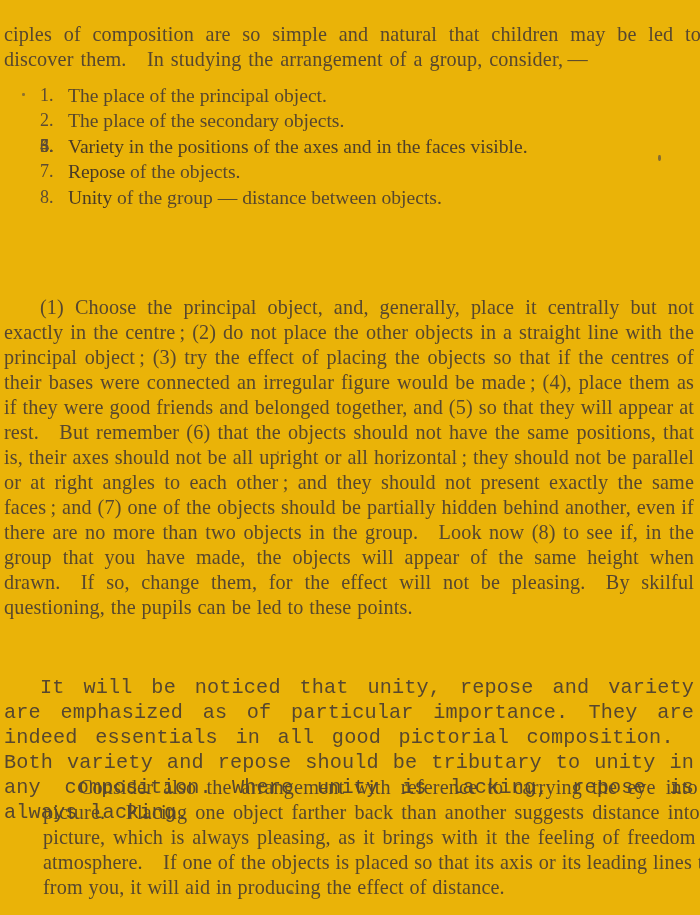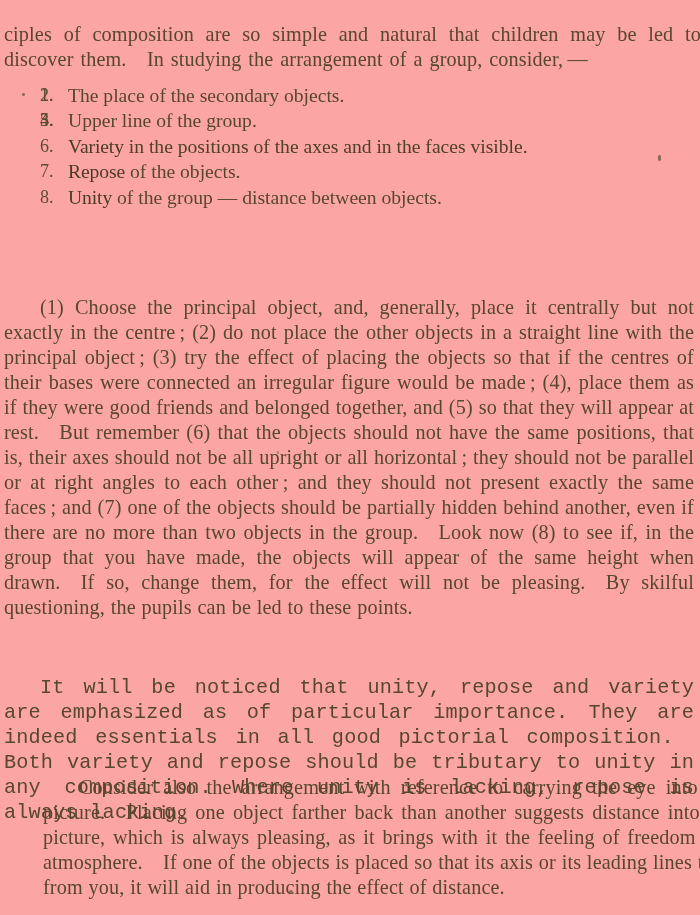--- a/index.html
+++ b/index.html
@@ -12,21 +12,21 @@
     height: 915px;
     position: relative;
     overflow: hidden;
     font-family: "Liberation Serif", "DejaVu Serif", serif;
     color: #5a4a33;
   }
 
   #page {
     position: absolute;
     inset: 0;
-    background: #fca5a5;
+    background: #eab308;
   }
 
   
   .para {
     position: absolute;
     text-align: justify;
     text-align-last: left;
     font-size: 20.2px;
     line-height: 25px;
     color: #57472f;
@@ -106,33 +106,33 @@
 </style>
 </head>
 <body>
 
 <div id="page">
 
   <p class="para" id="para-intro">ciples of composition are so simple and natural that children may be led to discover them. In studying the arrangement of a group, consider, —</p>
 
   <ol id="list-points">
     <li>
-      <span class="num">1.</span><span class="lead"></span>
+      <span class="num">1.</span><span class="lead"></span><span>The place of the principal object.</span>
     </li>
     <li>
       <span class="num">2.</span><span class="lead"></span><span>The place of the secondary objects.</span>
     </li>
     <li>
       <span class="num">3.</span><span class="lead"></span>
     </li>
     <li>
       <span class="num">4.</span><span class="lead"></span>
     </li>
     <li>
-      <span class="num">5.</span><span class="lead"></span><span>Upper line of the group.</span>
+      <span class="num">5.</span><span class="lead"></span>
     </li>
     <li class="heavy">
       <span class="num">6.</span><span class="lead">Variety</span><span> in the positions of the axes and in the faces visible.</span>
     </li>
     <li>
       <span class="num">7.</span><span class="lead">Repose</span><span> of the objects.</span>
     </li>
     <li>
       <span class="num">8.</span><span class="lead">Unity</span><span> of the group — distance between objects.</span>
     </li>

